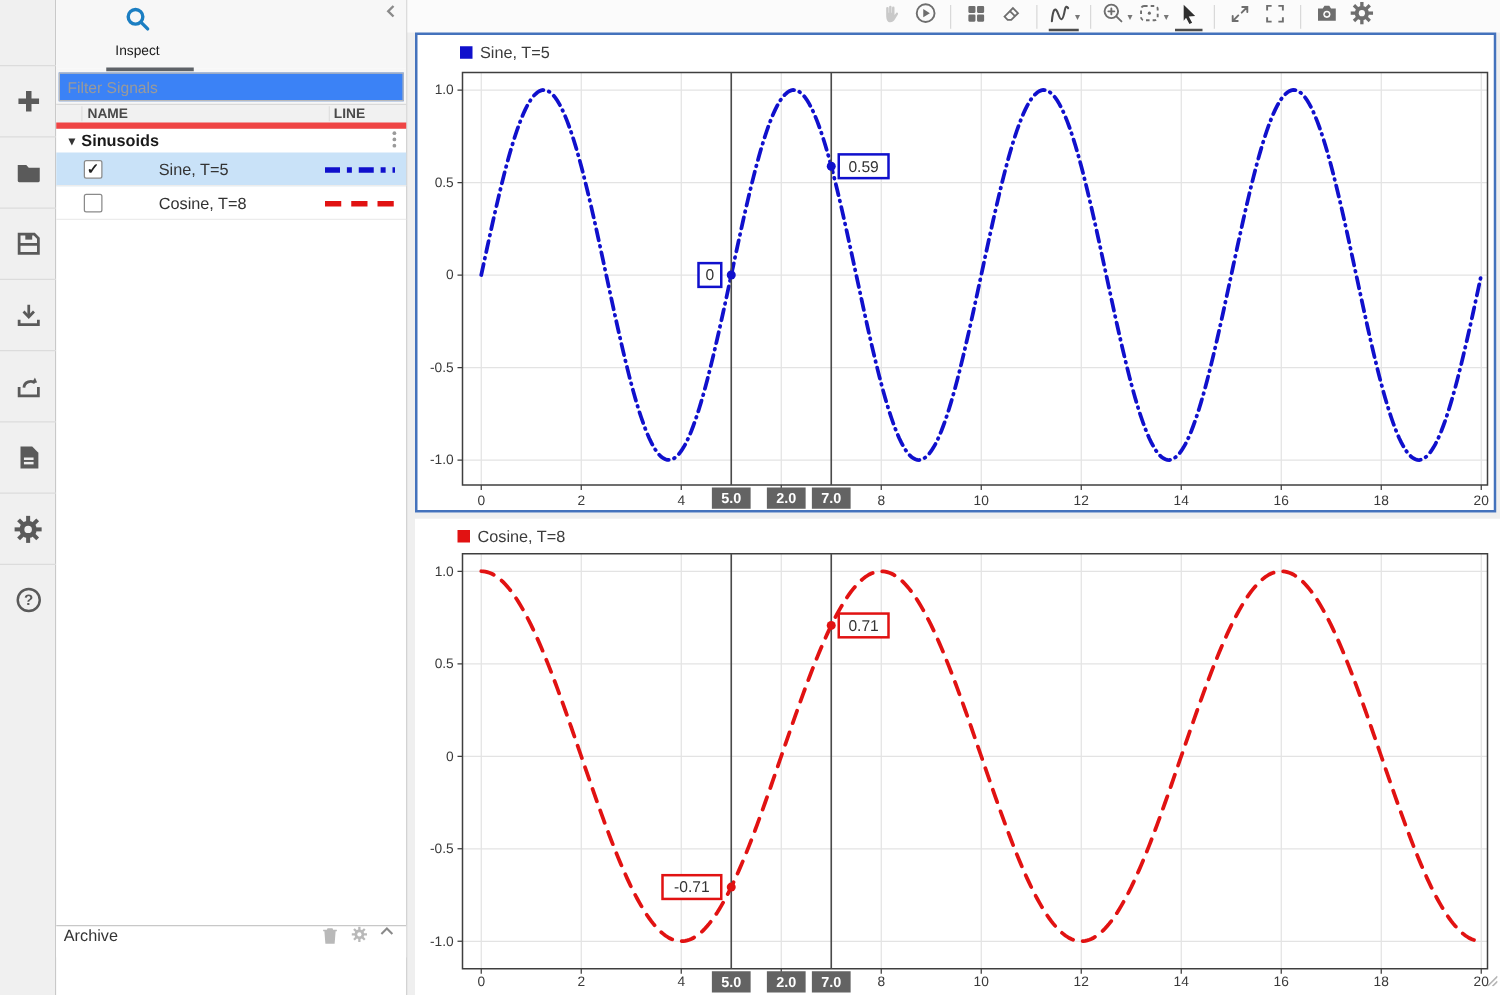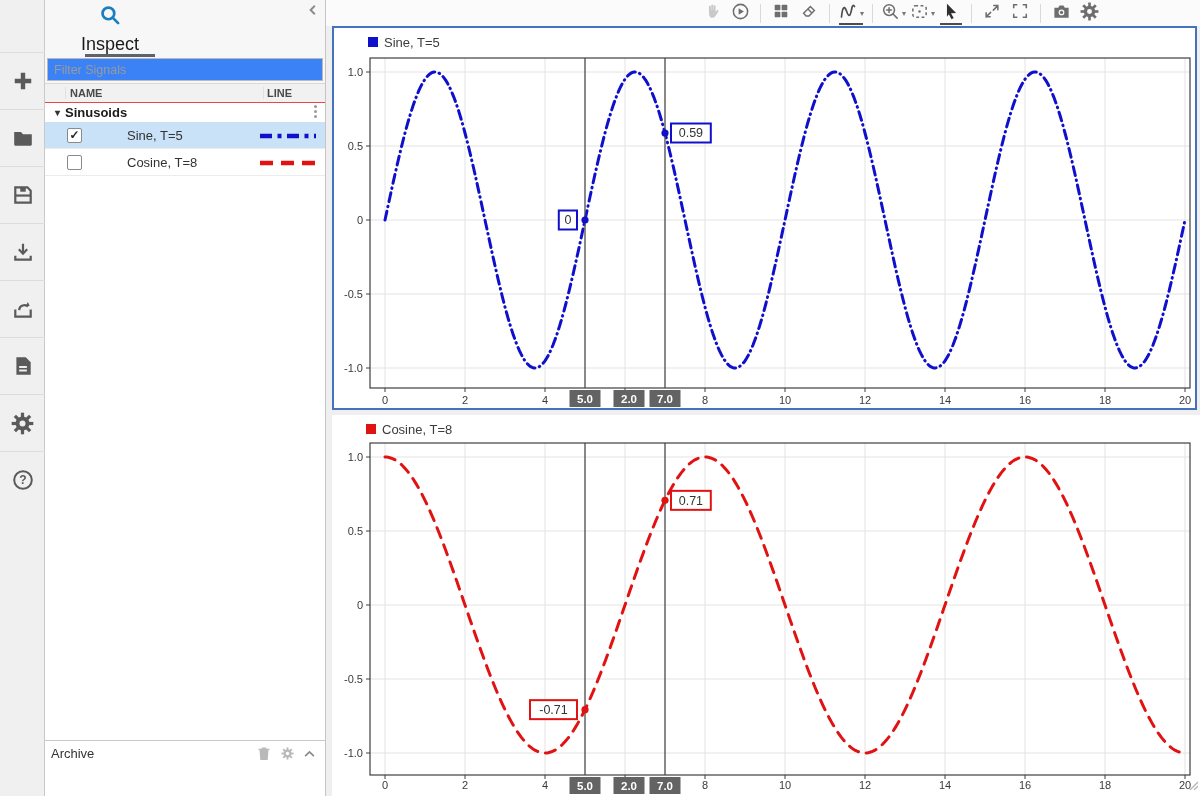--- a/index.html
+++ b/index.html
@@ -12,53 +12,53 @@
     background:#f0f0f0; border-right:1px solid #c9c9c9; padding-top:52px; }
   .side-btn { width:45px; height:57px; display:flex; align-items:center; justify-content:center;
     border-top:1px solid #dcdcdc; cursor:pointer; }
   .side-btn svg { display:block; }
 
   
   #panel { position:absolute; left:45px; top:0; width:281px; height:796px;
     background:#ffffff; border-right:1px solid #c5c5c5; }
   #panel-header { position:relative; height:55px; background:#f7f7f7; }
   .tab { position:absolute; top:4px; width:110px; text-align:center; cursor:pointer; }
-  .tab .tab-label { display:block; margin-top:3px; font-size:18px; color:#333; }
+  .tab .tab-label { display:block; margin-top:3px; font-size:11px; color:#333; }
   .tab.active .tab-label { color:#1a1a1a; }
   .tab-underline { position:absolute; top:50px; left:30px; width:70px; height:3px; background:#5f6368; }
   #collapse-btn { position:absolute; right:6px; top:2px; cursor:pointer; }
 
   #filter-wrap { padding:3px 2px 2px 2px; background:#f7f7f7; }
   #filter-input { width:100%; height:23px; border:1px solid #b9b9b9; font-size:12.5px;
     padding:0 6px; color:#333; background:#3b82f6; outline:none; }
   #filter-input::placeholder { color:#9a9a9a; }
 
   #table-header { display:grid; grid-template-columns:20px 1fr 62px; height:20px;
-    background:#f1f1f1; border-top:1px solid #d9d9d9; border-bottom:1px solid #ef4444;
+    background:#f1f1f1; border-top:1px solid #d9d9d9; border-bottom:5px solid #ef4444;
     font-size:11px; font-weight:bold; color:#4a4a4a; align-items:center; }
   #table-header .col-name { padding-left:4px; border-left:1px solid #e0e0e0; }
   #table-header .col-line { border-left:1px solid #e0e0e0; padding-left:3px; }
 
   #group-row { display:flex; align-items:center; height:19px; font-size:13px; font-weight:bold;
     color:#1a1a1a; padding-left:10px; cursor:pointer; position:relative; }
   #group-row .tri { font-size:10px; color:#333; margin-right:5px; }
   .kebab { position:absolute; right:8px; top:2px; display:flex; flex-direction:column; gap:2px; cursor:pointer; }
   .kebab i { width:3px; height:3px; border-radius:50%; background:#9a9a9a; }
 
   .sig-row { display:grid; grid-template-columns:20px 44px 1fr 66px; height:27px;
     align-items:center; border-bottom:1px solid #ececec; font-size:13px; color:#333; cursor:pointer; }
   .sig-row.selected { background:#c9e2f8; }
   .sig-row .cb { grid-column:2; width:15px; height:15px; border:1px solid #8a8a8a; border-radius:2px;
     background:#fff; margin-left:2px; font-size:12px; line-height:13px; text-align:center;
     color:#222; font-weight:bold; cursor:pointer; }
   .sig-row .sig-name { grid-column:3; padding-left:18px; }
   .sig-row .sig-line { grid-column:4; padding-right:4px; }
 
   .bottom-bar { position:absolute; left:0; width:280px; background:#fff;
-    border-top:1px solid #c8c8c8; display:flex; align-items:center; font-size:13px; color:#333; }
+    border-top:1px solid #c8c8c8; display:flex; align-items:flex-start; font-size:13px; color:#333; }
   #archive-bar { top:740px; height:26px; }
   #properties-bar { top:769px; height:27px; border-bottom:1px solid #e0e0e0; }
   .bottom-bar .bar-label { padding-left:6px; flex:1; }
   .bar-ico { margin-right:10px; cursor:pointer; display:flex; align-items:center; }
 
   
   #main { position:absolute; left:326px; top:0; width:874px; height:796px; background:#efefef; }
   #toolbar { position:absolute; left:0; top:0; width:874px; height:26px; background:#fbfbfb;
     display:flex; align-items:center; padding-left:372px; }
   .tbtn { position:relative; height:24px; min-width:28px; display:flex; align-items:center;

